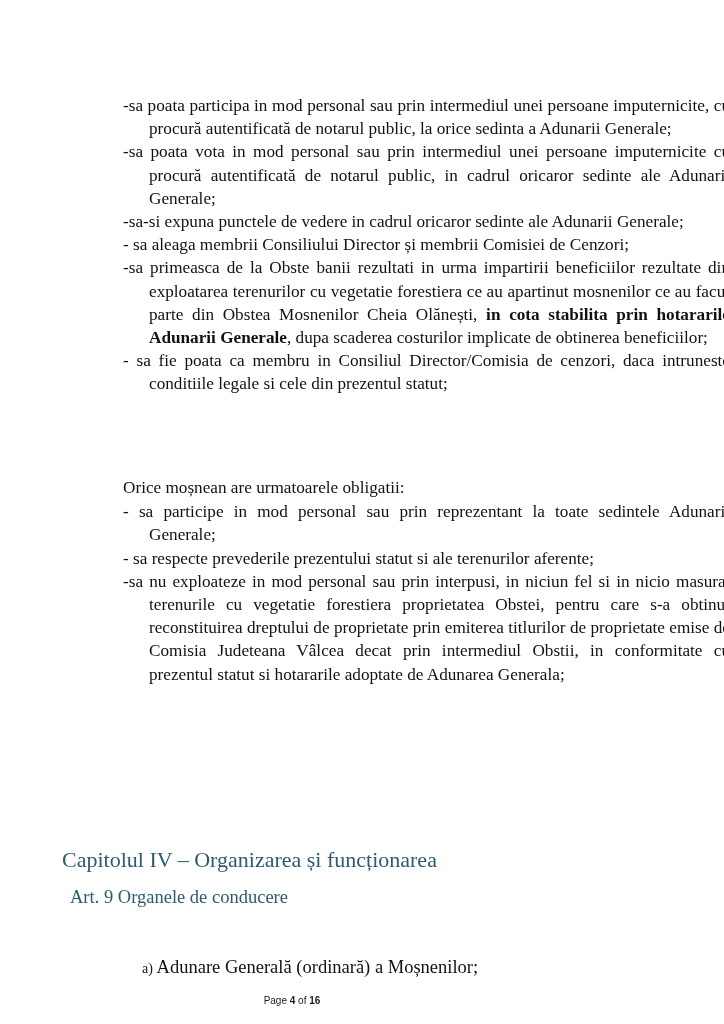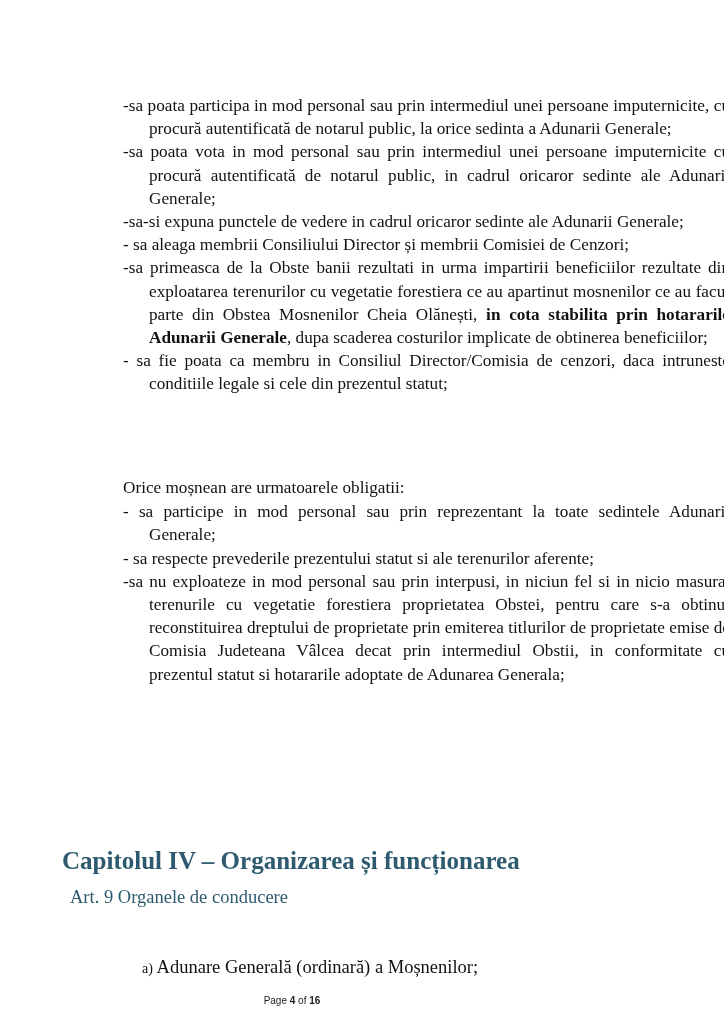--- a/index.html
+++ b/index.html
@@ -40,24 +40,24 @@
     .obligations-title {
       font-weight: normal;
       margin: 0 0 1px 0;
     }
     b.inline-bold { font-weight: bold; }
 
     .chapter-heading {
       position: absolute;
       left: 62px;
       top: 847px;
-      font-size: 25px;
+      font-size: 22px;
       color: #2e5a6f;
       margin: 0;
-      font-weight: bold;
+      font-weight: normal;
     }
     .article-heading {
       position: absolute;
       left: 62px;
       top: 879px;
       font-size: 18.5px;
       color: #2e5a6f;
       margin: 8px;
       font-weight: normal;
     }

